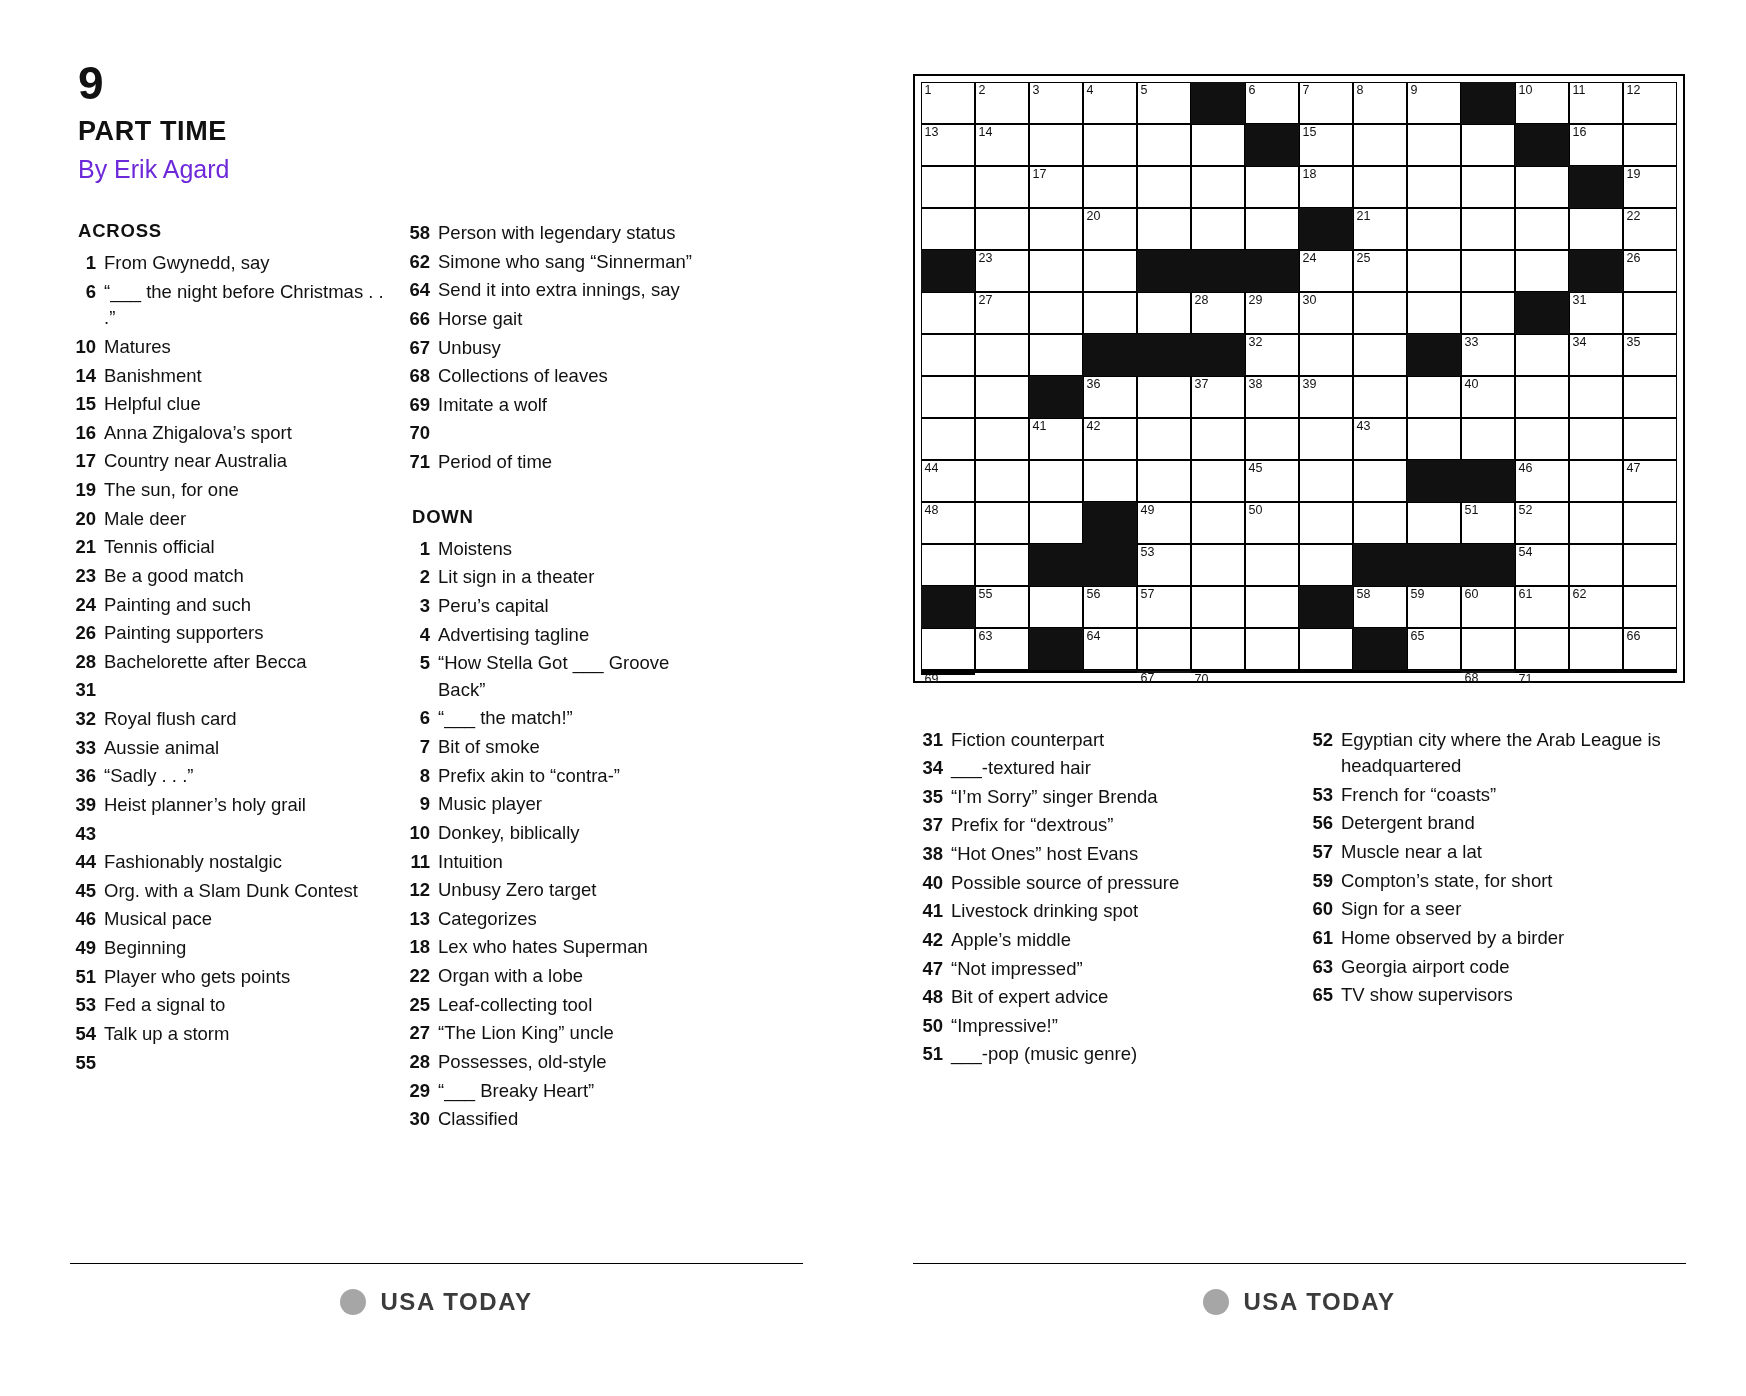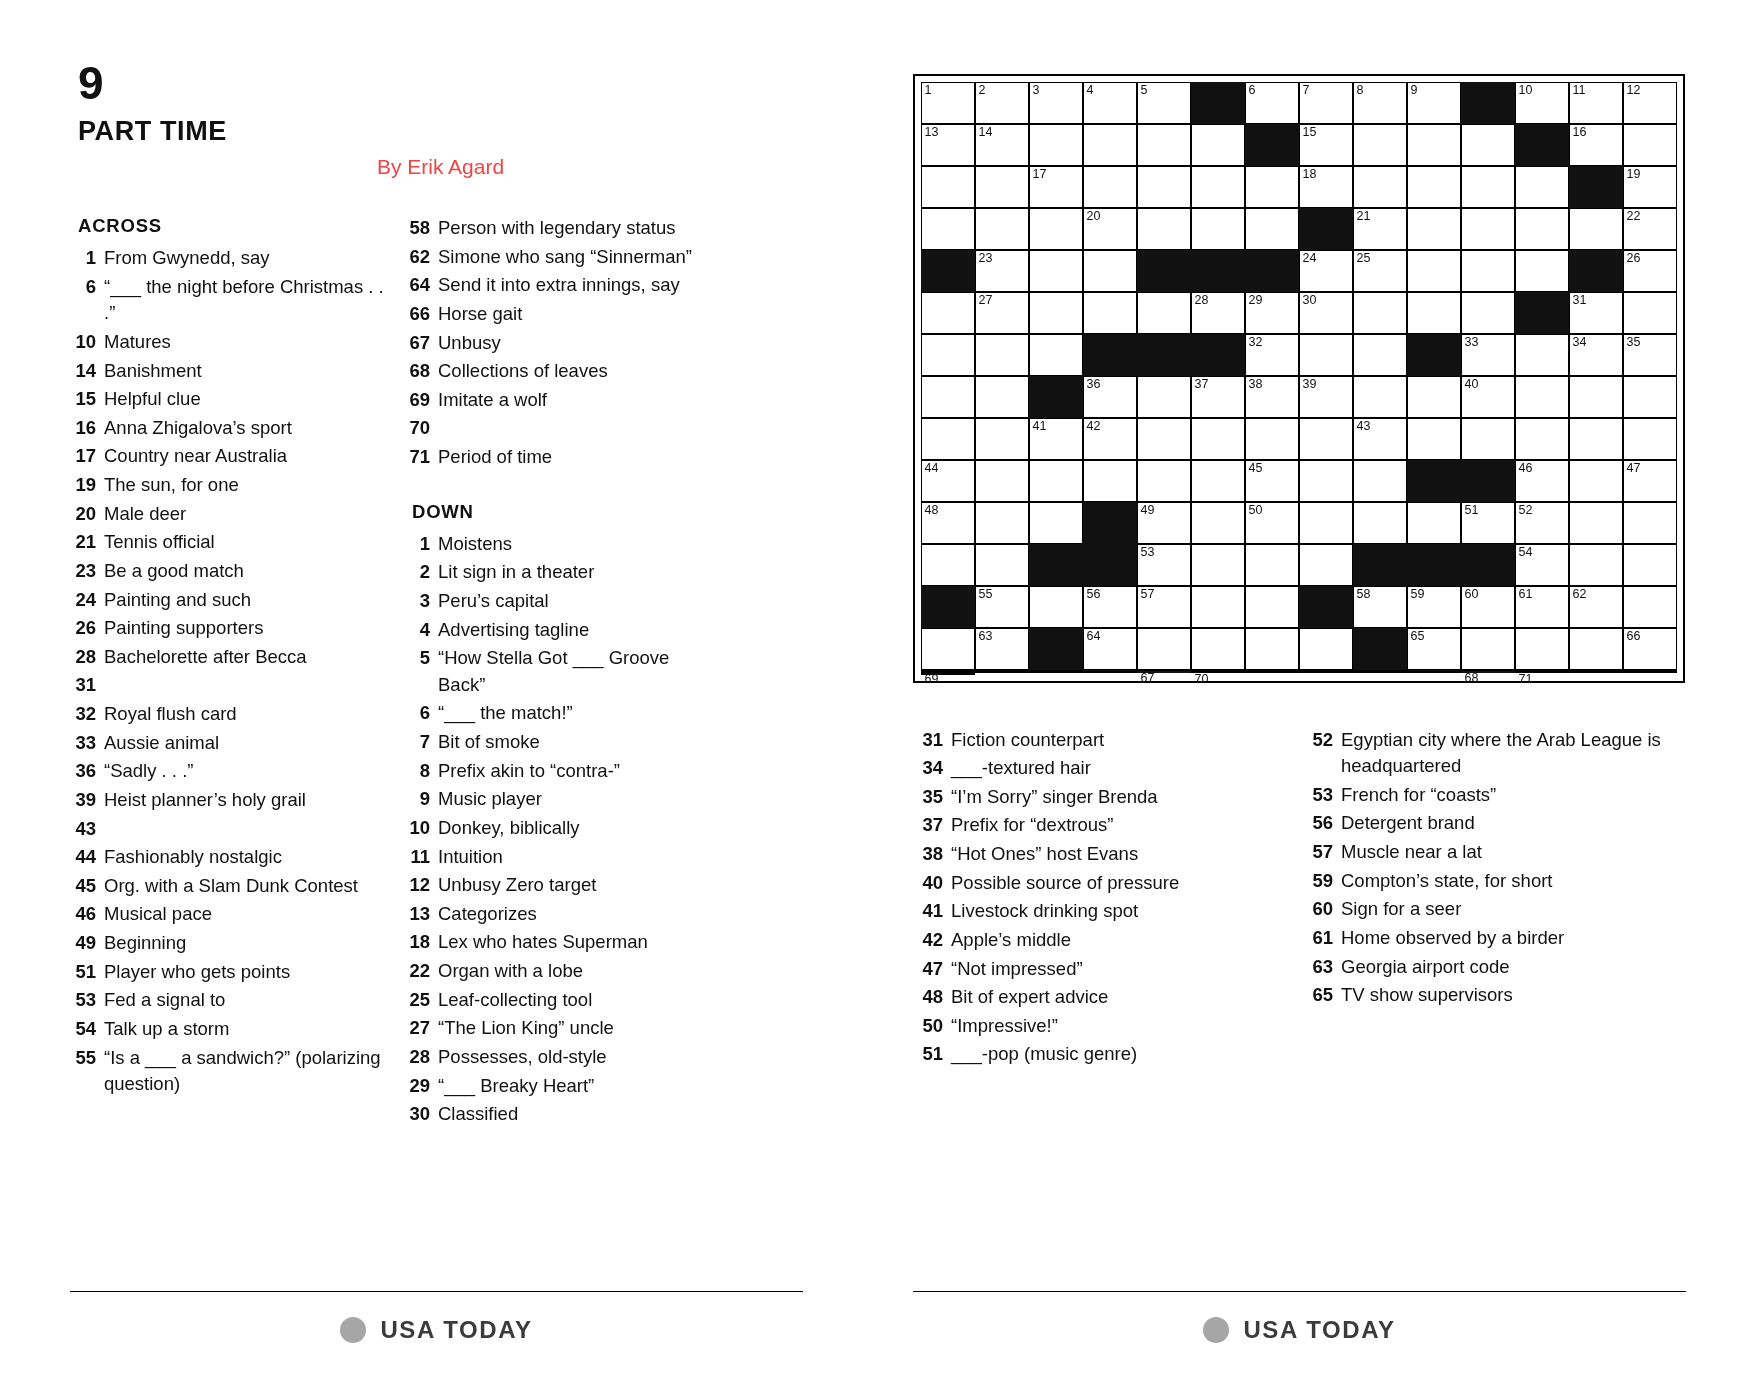--- a/index.html
+++ b/index.html
@@ -43,25 +43,24 @@
     letter-spacing: -1px;
     margin: 0 0 10px 8px;
   }
   .puzzle-title {
     font-size: 27px;
     font-weight: bold;
     letter-spacing: 0.6px;
     margin: 0 0 8px 8px;
   }
   .puzzle-author {
-    font-size: 21px;
+    font-size: 25px;
     font-weight: normal;
     margin: 0 0 36px 8px;
-    color: #ef4444;
-    text-align: center;
+    color: #6d28d9;
   }
 
   
   .clue-columns {
     display: flex;
     gap: 18px;
   }
   .clue-col {
     width: 316px;
   }
@@ -138,21 +137,21 @@
     margin-top: 44px;
     padding-left: 4px;
   }
   .right-clues .clue-col {
     width: 360px;
   }
 
   
   .footer {
     position: absolute;
-    bottom: 52px;
+    bottom: 80px;
     left: 70px;
     right: 70px;
   }
   .footer-rule {
     border-top: 1.5px solid #000;
     margin-bottom: 24px;
   }
   .footer-brand {
     display: flex;
     align-items: center;
@@ -293,21 +292,20 @@
             <li class="clue-item">
               <span class="clue-num">53</span>
               <span class="clue-text">Fed a signal to</span>
             </li>
             <li class="clue-item">
               <span class="clue-num">54</span>
               <span class="clue-text">Talk up a storm</span>
             </li>
             <li class="clue-item">
               <span class="clue-num">55</span>
-              <span class="clue-text">“Is a ___ a sandwich?” (polarizing question)</span>
             </li>
           </ul>
       </div>
 
       <div class="clue-col">
         <ul class="clue-list" id="across-col2">
             <li class="clue-item">
               <span class="clue-num">58</span>
               <span class="clue-text">Person with legendary status</span>
             </li>

